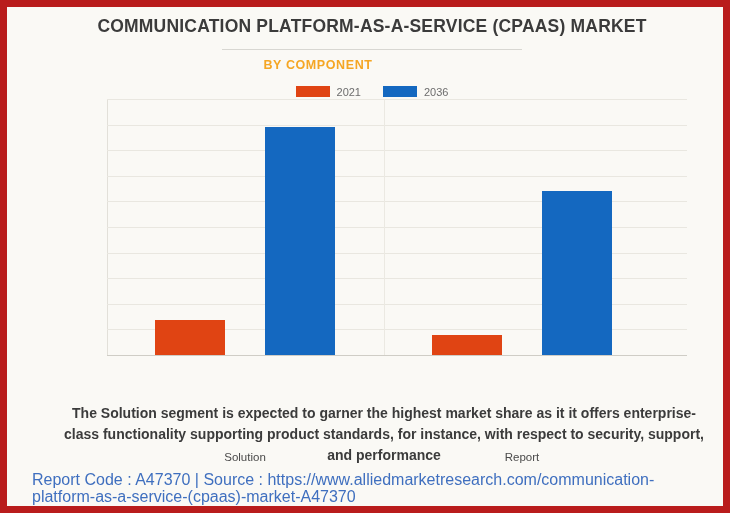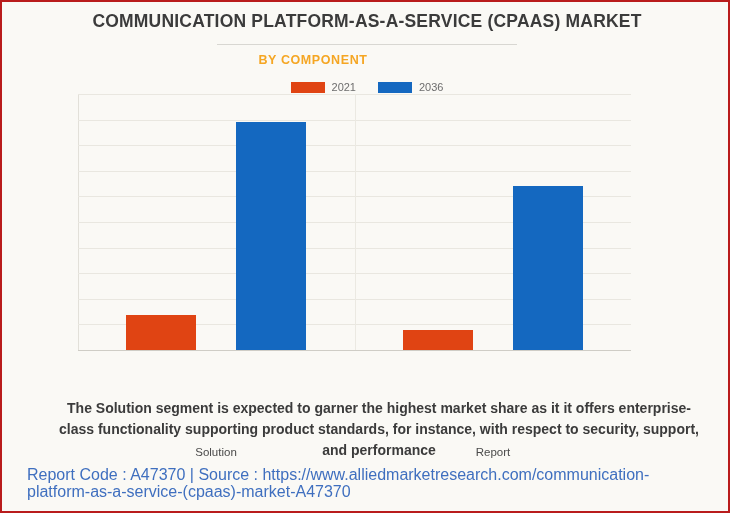--- a/index.html
+++ b/index.html
@@ -11,21 +11,21 @@
     height: 513px;
     background: #faf9f5;
     font-family: "Liberation Sans", sans-serif;
     overflow: hidden;
   }
   #page {
     position: relative;
     width: 730px;
     height: 513px;
     box-sizing: border-box;
-    border: 2px solid #b91c1c;
+    border: 7px solid #b91c1c;
     background: #faf9f5;
   }
 
   
   .title {
     position: absolute;
     top: 9px;
     left: 0;
     width: 730px;
     text-align: center;
@@ -60,40 +60,41 @@
     top: 79px;
     left: 0;
     width: 730px;
     display: flex;
     justify-content: center;
     align-items: center;
     gap: 22px;
   }
   .legend-item {
     display: flex;
-    align-items: center;
+    align-items: flex-start;
     gap: 7px;
   }
   .legend-swatch {
     width: 34px;
     height: 11px;
     display: block;
   }
   .legend-label {
     font-size: 11px;
     color: #6d6d6d;
   }
 
   
   .plot {
     position: absolute;
-    left: 76px;
+    left: 100px;
     top: 92px;
     width: 553px;
     height: 256px;
+    padding-left: 27px;
   }
   .gridline {
     position: absolute;
     left: 0;
     width: 100%;
     height: 1px;
     background: #e9e7e0;
   }
   .axis-x {
     position: absolute;

